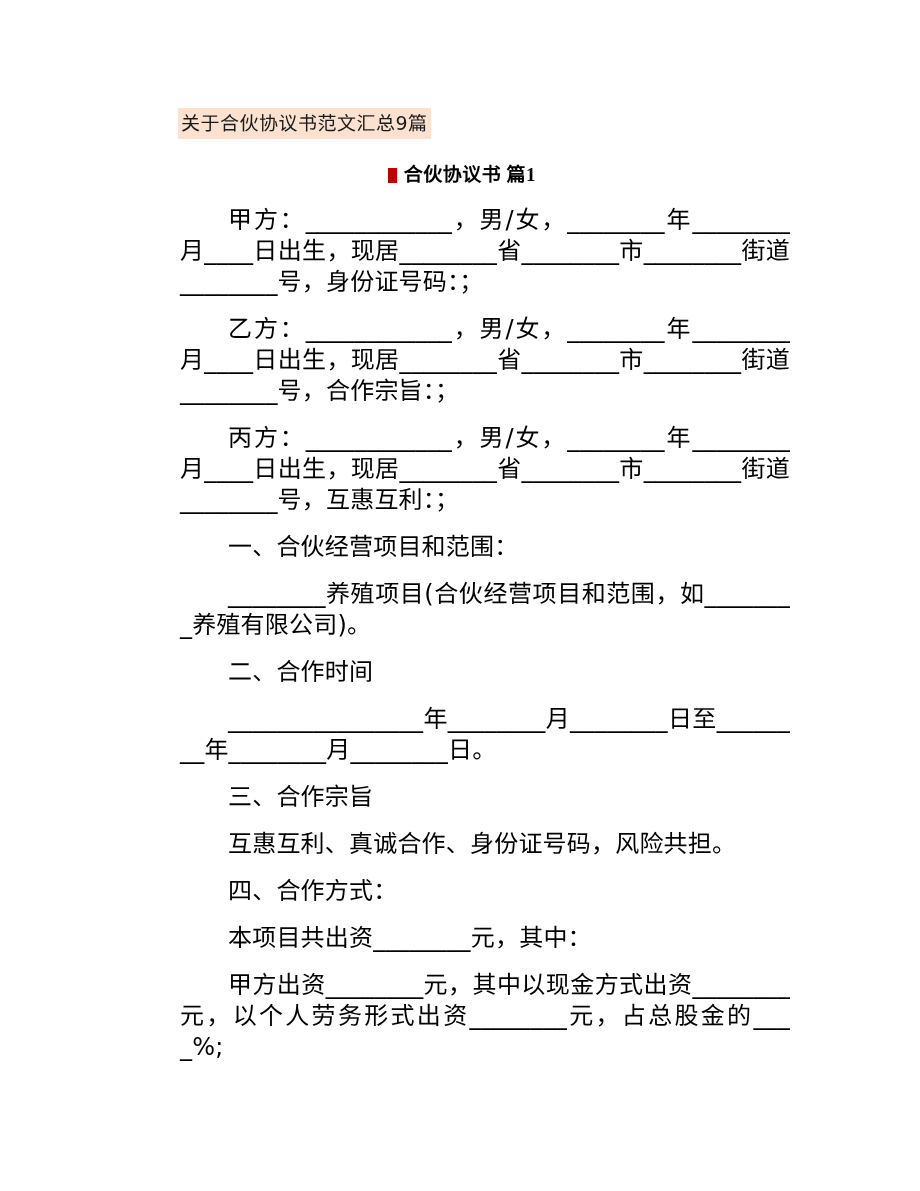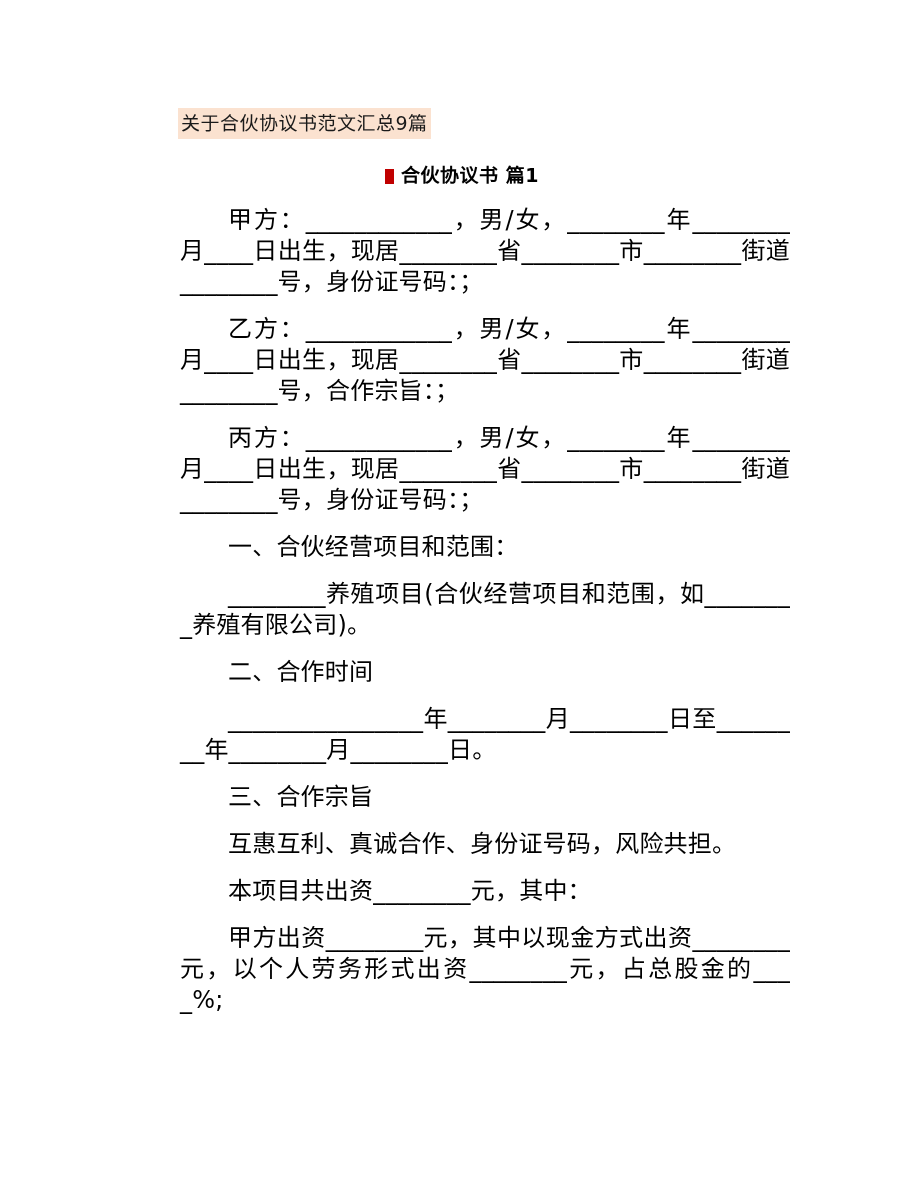--- a/index.html
+++ b/index.html
@@ -33,20 +33,21 @@
     margin: 0 0 0 -2px;
   }
   .section-heading {
     text-align: center;
     font-size: 19px;
     font-weight: bold;
     line-height: 28px;
     margin: 22px 0 0 0;
     padding-right: 46px;
     letter-spacing: 0.5px;
+    font-family: Liberation Serif, serif;
   }
   .section-heading .bullet {
     display: inline-block;
     width: 9px;
     height: 15px;
     background: #c00000;
     vertical-align: -2px;
     margin-right: 7px;
   }
   p.para {
@@ -70,23 +71,24 @@
   <div>
     <span class="doc-title">关于合伙协议书范文汇总9篇</span>
   </div>
 
   <div class="section-heading">
     <span class="bullet"></span><span>合伙协议书 篇1</span>
   </div>
 
   <p class="para indent">甲方：____________，男/女，________年________月____日出生，现居________省________市________街道________号，身份证号码：；</p>
   <p class="para indent">乙方：____________，男/女，________年________月____日出生，现居________省________市________街道________号，合作宗旨：；</p>
-  <p class="para indent">丙方：____________，男/女，________年________月____日出生，现居________省________市________街道________号，身份证号码：；</p>
+  <p class="para indent">丙方：____________，男/女，________年________月____日出生，现居________省________市________街道________号，互惠互利：；</p>
   <p class="para indent">一、合伙经营项目和范围：</p>
   <p class="para indent">________养殖项目(合伙经营项目和范围，如________养殖有限公司)。</p>
   <p class="para indent">二、合作时间</p>
   <p class="para indent">________________年________月________日至________年________月________日。</p>
   <p class="para indent">三、合作宗旨</p>
   <p class="para indent">互惠互利、真诚合作、身份证号码，风险共担。</p>
+  <p class="para indent">四、合作方式：</p>
   <p class="para indent">本项目共出资________元，其中：</p>
   <p class="para indent">甲方出资________元，其中以现金方式出资________元，以个人劳务形式出资________元，占总股金的____%;</p>
 
 </div>
 
 </body></html>

